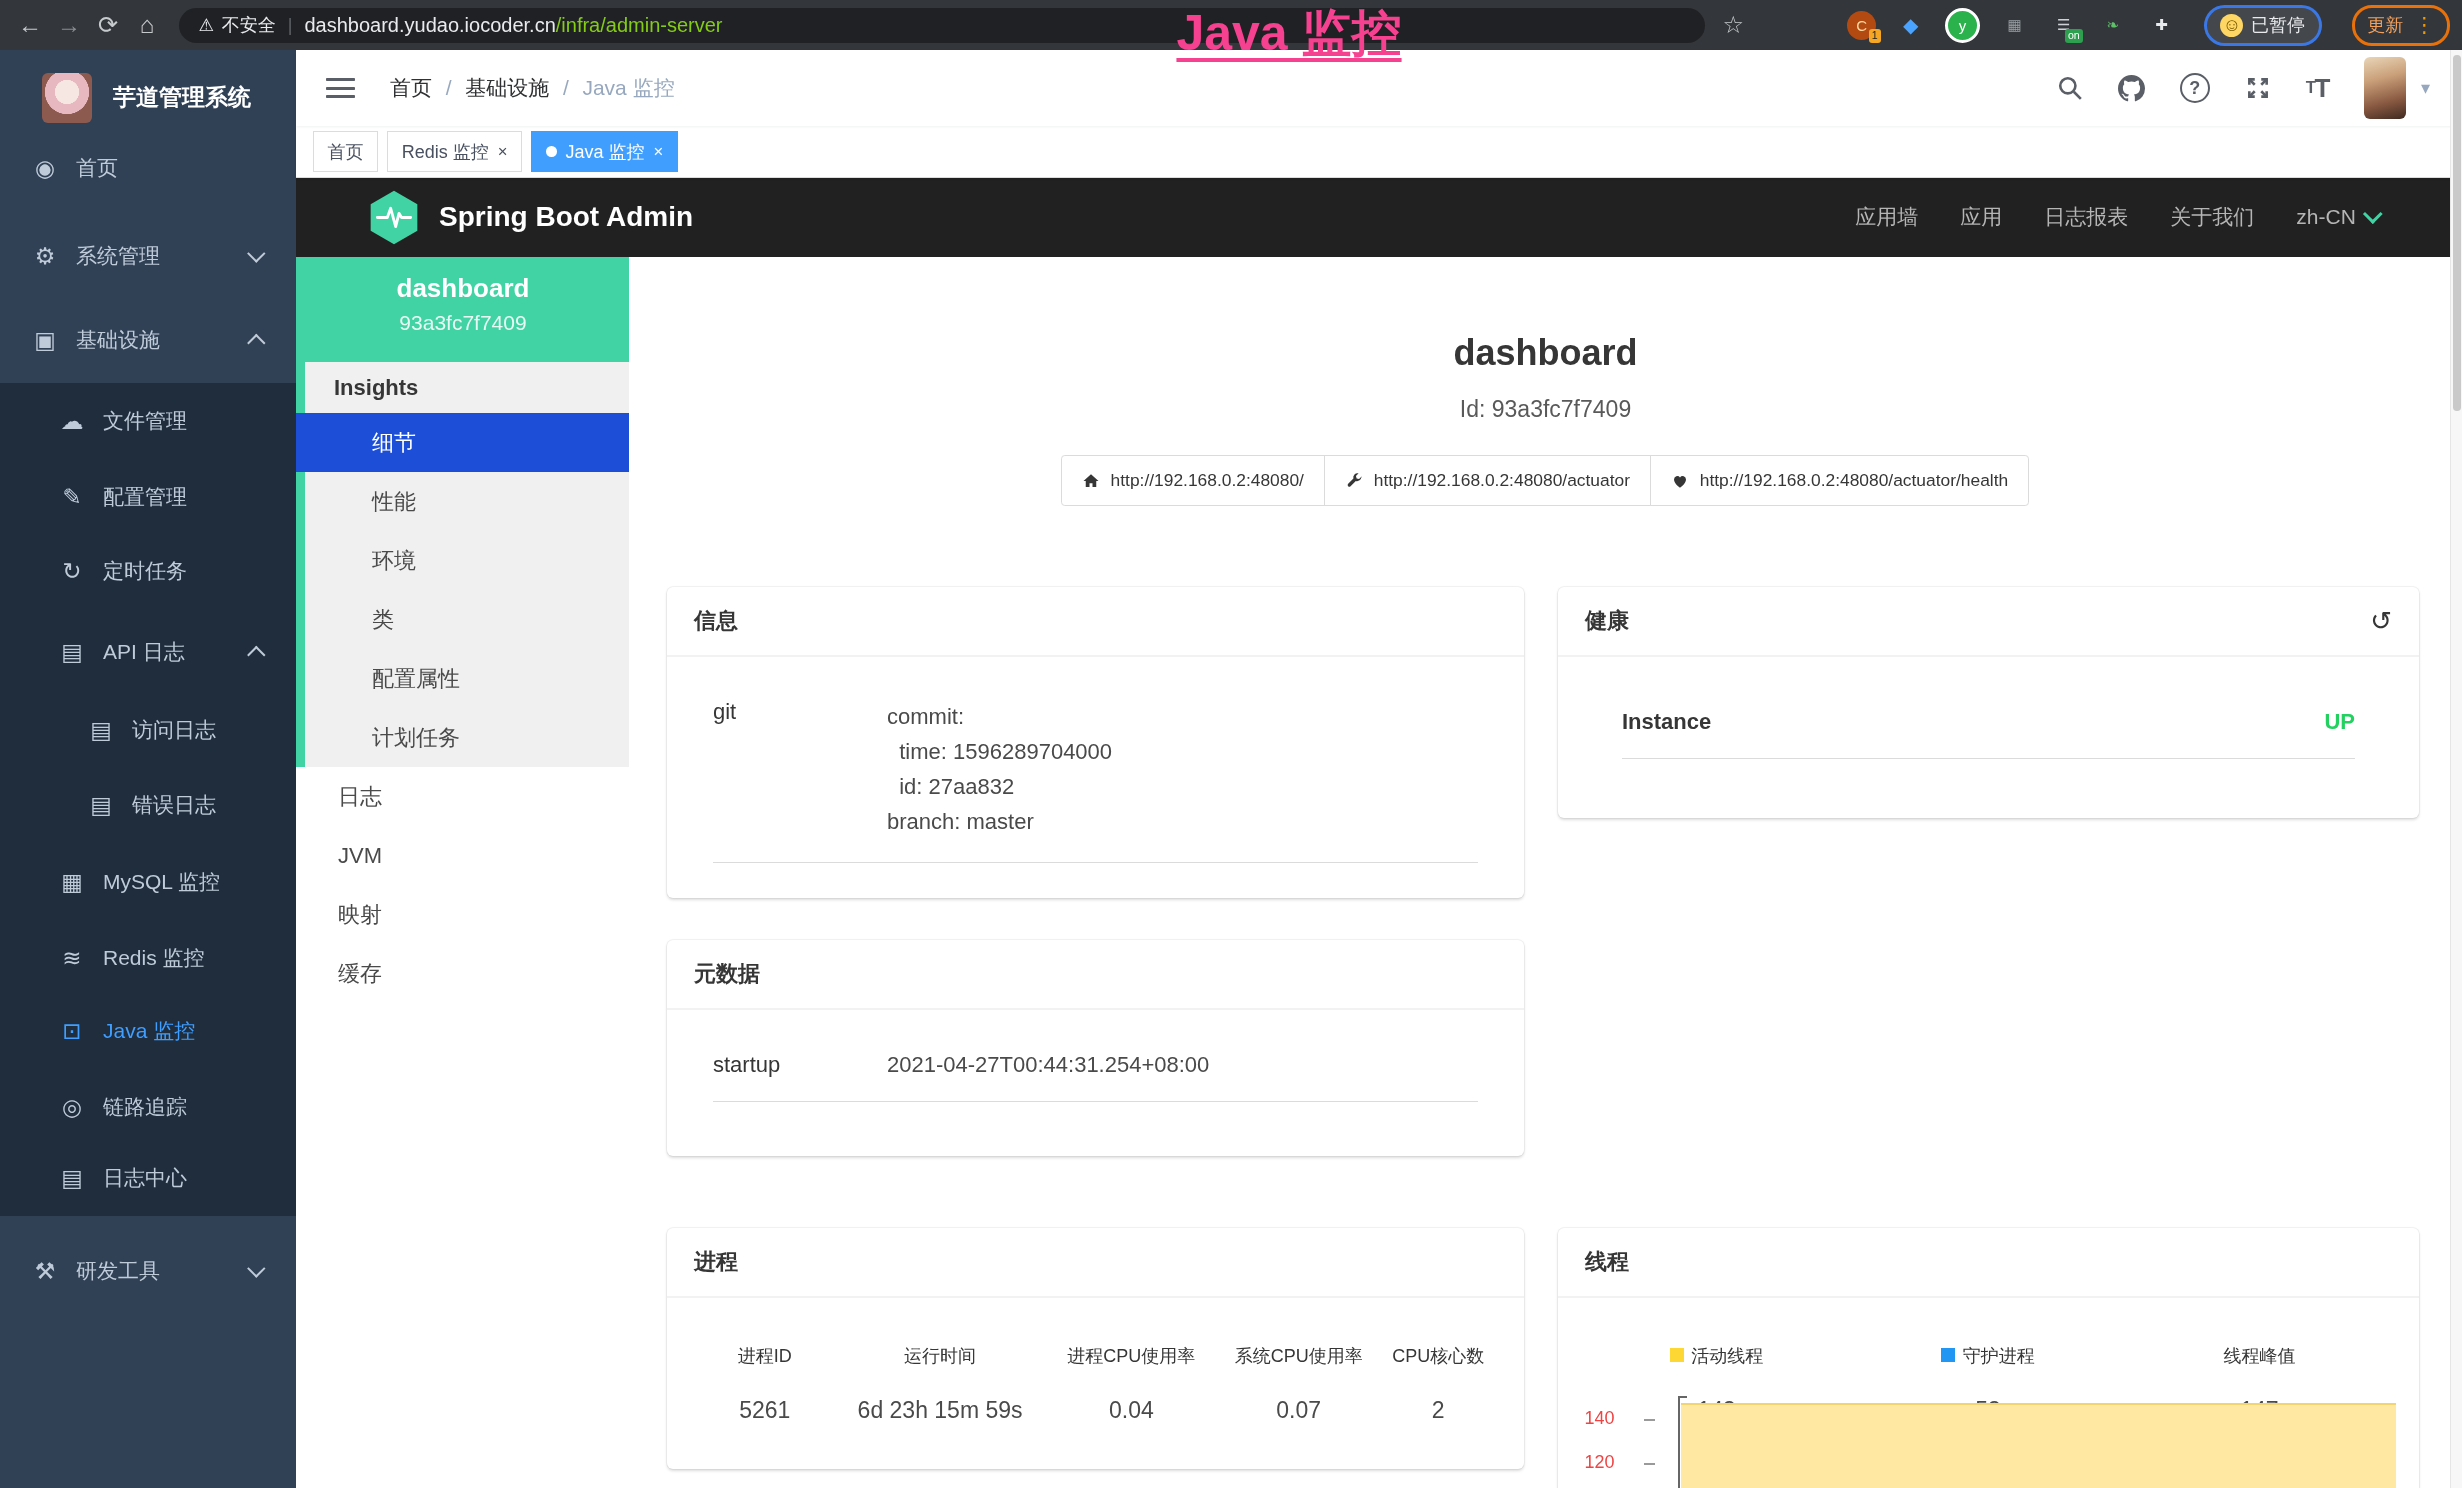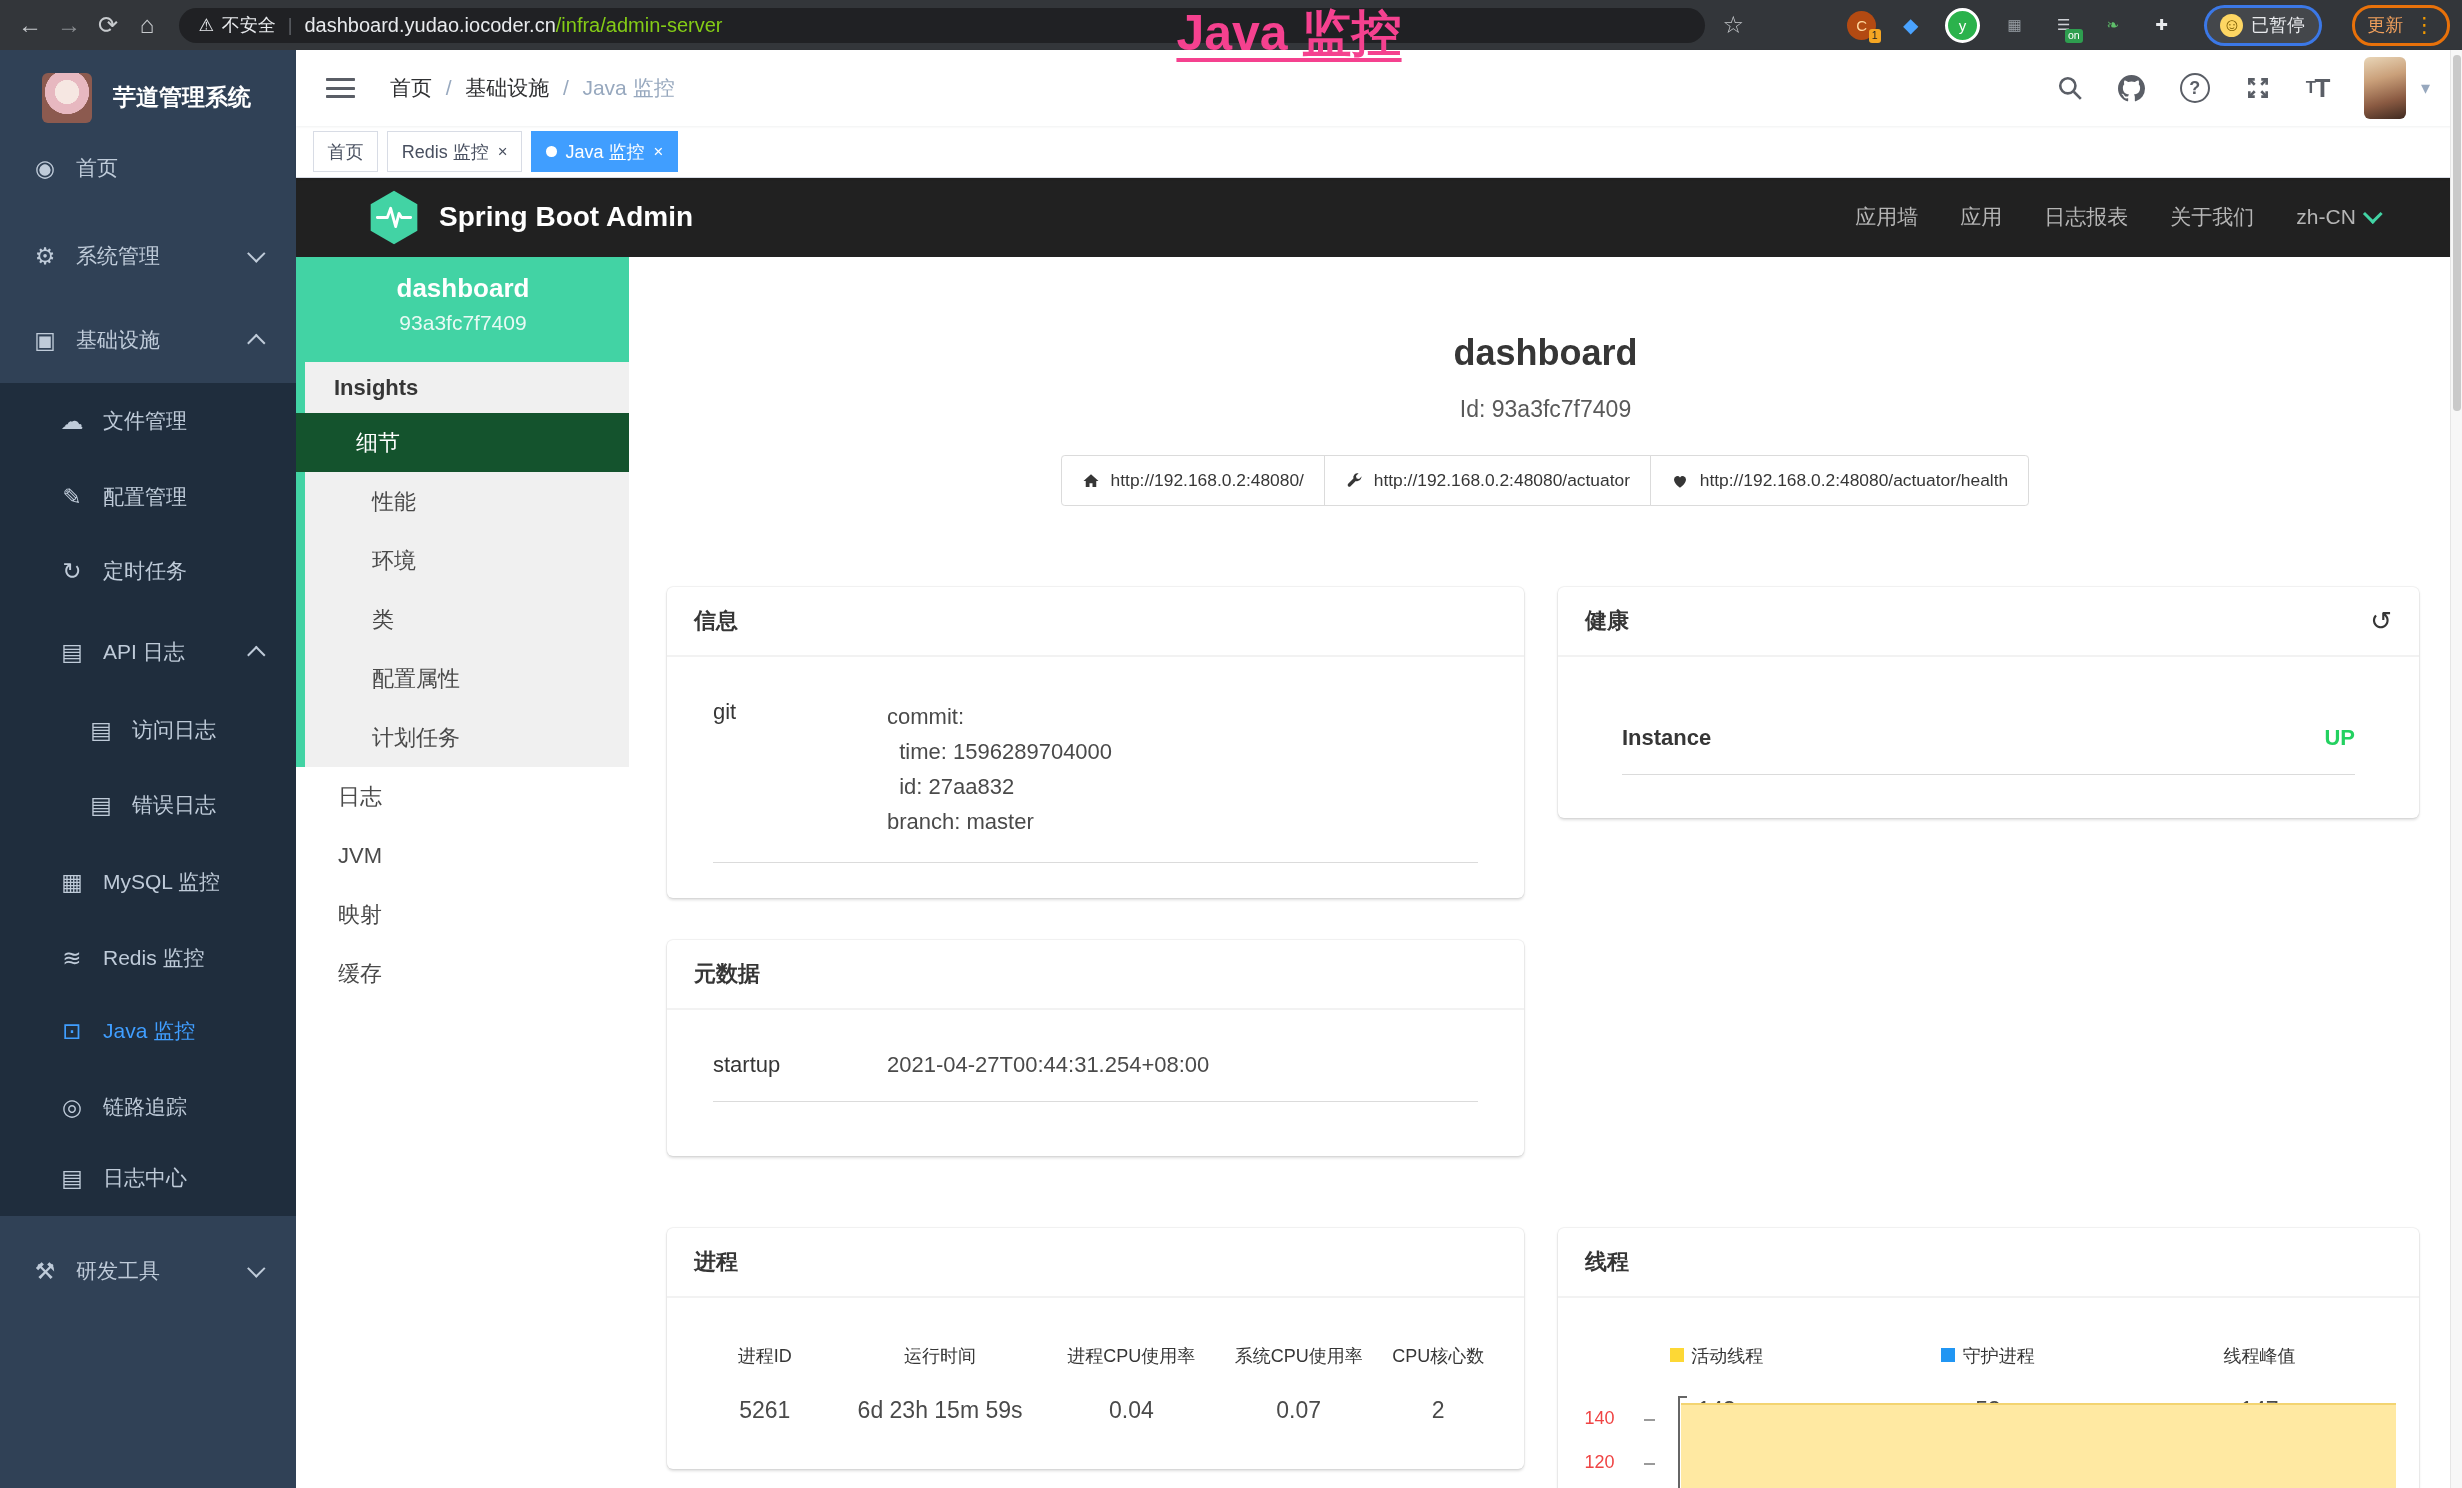--- a/index.html
+++ b/index.html
@@ -97,21 +97,21 @@
   
   .sba-side{position:absolute;left:296px;top:256px;width:334px;height:1232px;background:#fff;}
   .sba-head{height:106px;background:#42d3a4;color:#fff;text-align:center;cursor:pointer;}
   .sba-app{font-size:26px;font-weight:bold;padding-top:16.7px;}
   .sba-appid{font-size:21px;color:rgba(255,255,255,.88);margin-top:7.6px;}
   .sba-group{background:#f0f0f0;border-left:9px solid #42d3a4;}
   .sba-group-label{height:51px;display:flex;align-items:center;padding-left:29px;
                    font-size:22px;font-weight:bold;color:#363636;}
   .sba-item{height:59px;display:flex;align-items:center;font-size:22px;color:#4a4a4a;cursor:pointer;}
   .sba-group .sba-item{padding-left:67px;}
-  .sba-item.active{background:#14532d;color:#fff;margin-left:-9px;padding-left:60px;}
+  .sba-item.active{background:#1d4ed8;color:#fff;margin-left:-9px;padding-left:76px;}
   .sba-item.plain{padding-left:42px;background:#fff;}
 
   
   .sba-main{position:absolute;left:629px;top:256px;width:1833px;height:1232px;background:#fff;}
   .main-title{position:absolute;top:76px;left:0;width:100%;text-align:center;
               font-size:36px;font-weight:600;color:#363636;}
   .main-sub{position:absolute;top:140px;left:0;width:100%;text-align:center;font-size:23px;color:#595959;}
   .chips{position:absolute;top:199px;left:0;width:100%;display:flex;justify-content:center;}
   .chip{height:49px;display:flex;align-items:center;gap:10.6px;padding:0 20px;border:0.8px solid #dbdbdb;
         background:#fff;font-size:17.4px;color:#363636;cursor:pointer;margin-left:-0.8px;white-space:nowrap;}
@@ -122,21 +122,21 @@
         box-shadow:0 1.5px 3px rgba(10,10,10,.14),0 0 0 0.8px rgba(10,10,10,.05);}
   .card-hd{height:68px;display:flex;align-items:center;justify-content:space-between;
            padding:0 27px;border-bottom:2.3px solid #f2f2f2;}
   .card-title{font-size:22px;font-weight:bold;color:#363636;}
   .hd-icon{font-size:26px;color:#363636;cursor:pointer;}
   .kv-row{display:flex;margin:0 46px;padding:42px 0 23px;border-bottom:0.8px solid #dbdbdb;
           font-size:22px;color:#4a4a4a;}
   .kv-label{flex:0 0 174px;color:#363636;}
   .kv-val{flex:1;}
   .yaml-line{white-space:pre;line-height:35px;}
-  .hrow{display:flex;justify-content:space-between;margin:16px 64px;padding:52px 0 23px;
+  .hrow{display:flex;justify-content:space-between;margin:0 64px;padding:52px 0 23px;
         border-bottom:0.8px solid #dbdbdb;font-size:22px;}
   .hrow .ilabel{color:#363636;font-weight:600;}
   .hrow .up{color:#23d160;font-weight:bold;}
 
   .stat-head{display:flex;font-size:18px;color:#363636;font-weight:500;}
   .stat-vals{display:flex;font-size:23px;color:#4a4a4a;margin-top:29px;}
   .sc{text-align:center;}
   .p1{width:17%;} .p2{width:27%;} .p3{width:21%;} .p4{width:21%;} .p5{width:14%;}
   .t3{width:33.3%;}
   .leg{display:inline-block;width:13.7px;height:13.7px;margin-right:7.6px;}

